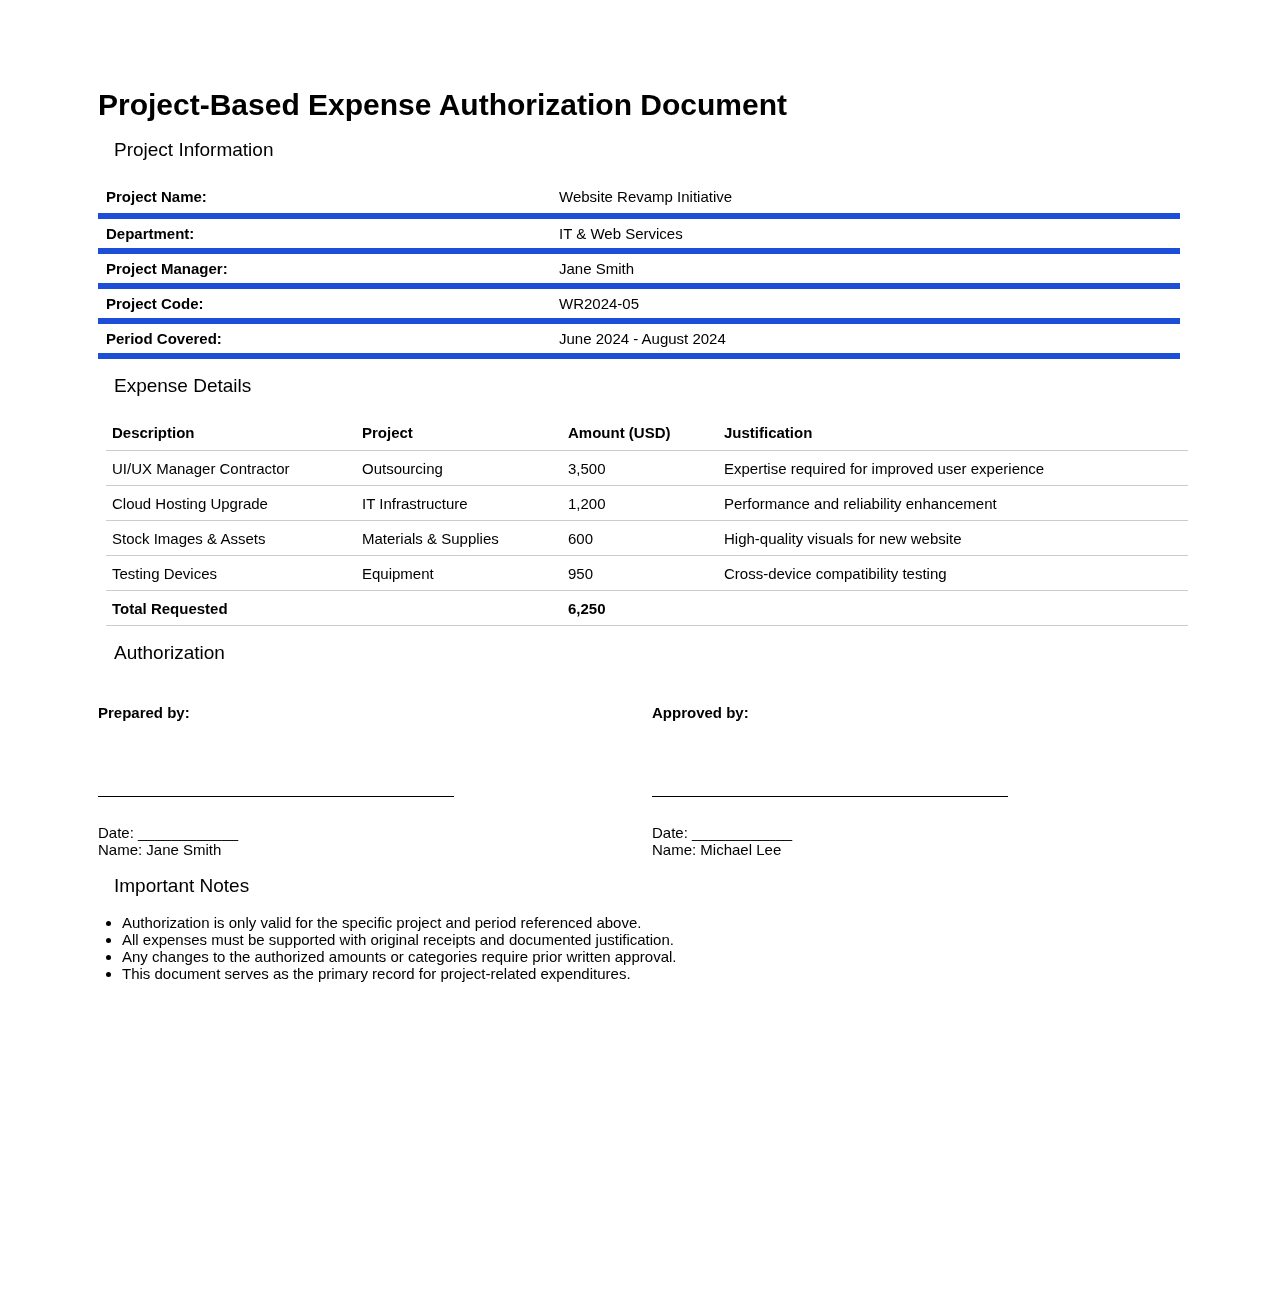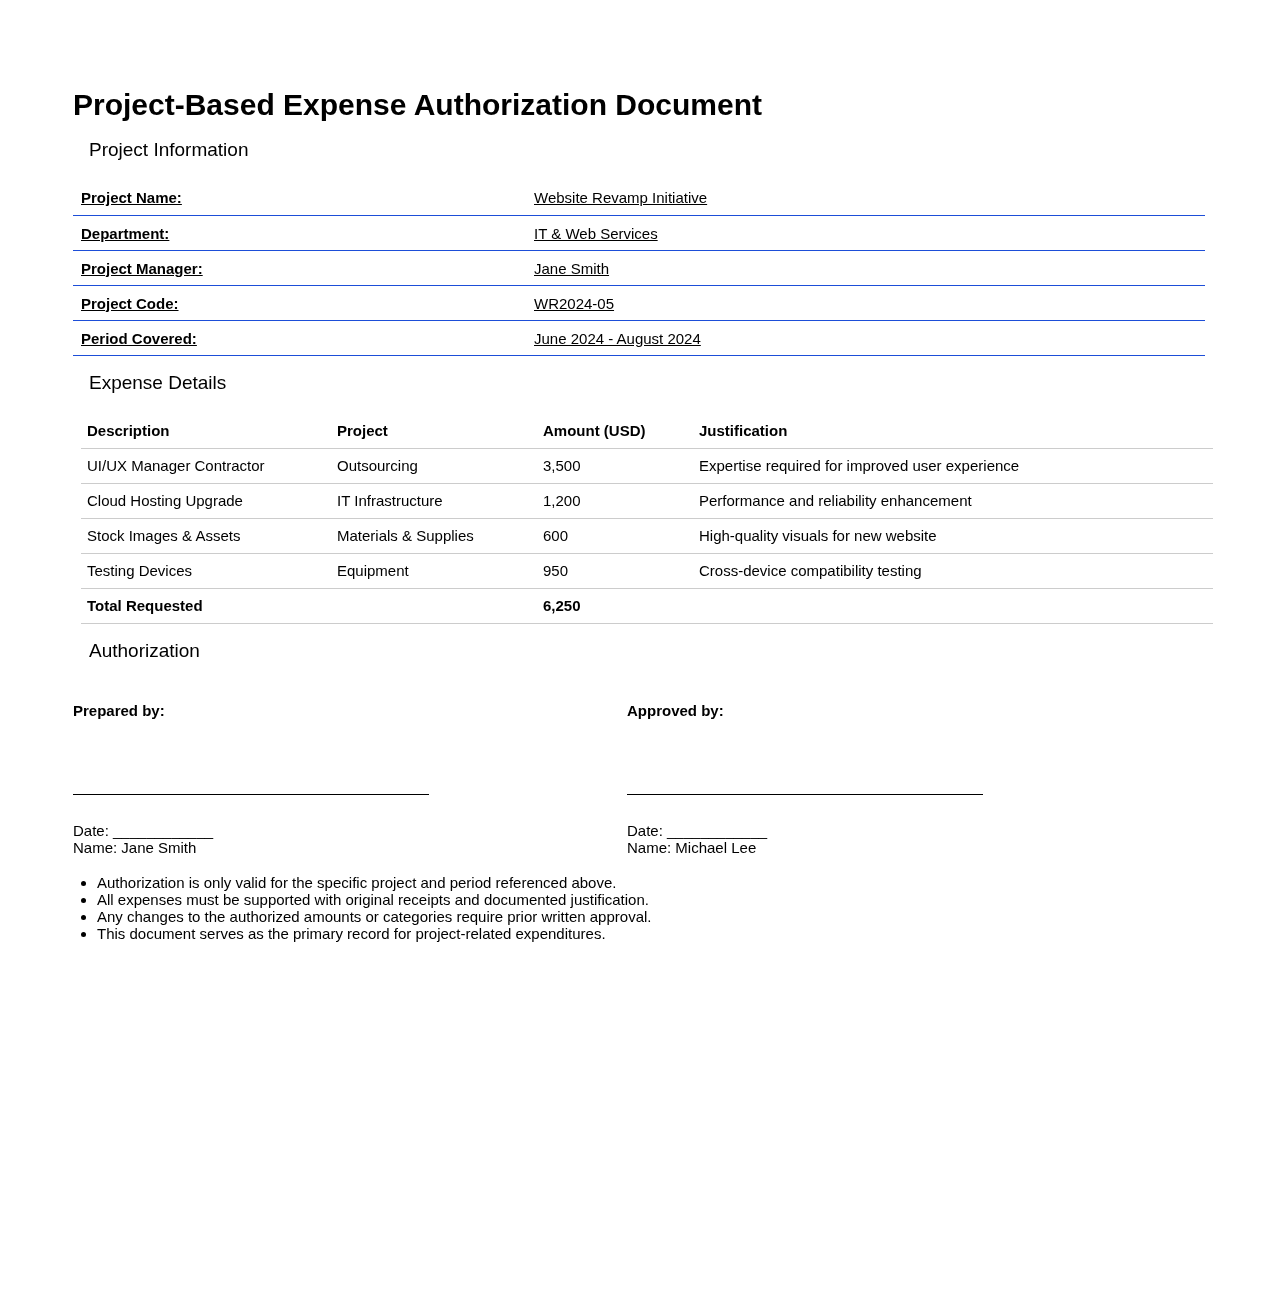--- a/index.html
+++ b/index.html
@@ -6,21 +6,21 @@
   html, body { margin: 0; padding: 0; background: #fff; }
   body {
     font-family: "Liberation Sans", sans-serif;
     color: #000;
     font-size: 15px;
   }
   .page {
     width: 1278px;
     height: 1300px;
     margin: 0 auto;
-    padding: 0 73px;
+    padding: 0 98px;
     background: #fff;
     overflow: hidden;
   }
   h1.doc-title {
     font-size: 30px;
     font-weight: bold;
     margin: 88px 0 0 0;
     line-height: 1.15;
   }
   h2.section-heading {
@@ -34,23 +34,22 @@
   .heading-auth { margin-top: 33px; }
   .heading-notes { margin-top: 40px; }
 
   table { border-collapse: collapse; width: 100%; table-layout: fixed; }
 
   .info-table { margin-top: 20px; }
   .info-table td {
     height: 35px;
     padding: 0 8px 0 8px;
     vertical-align: middle;
-    border-bottom: 1px solid #1d4ed8;
+    border-bottom: 6px solid #1d4ed8;
     font-size: 15px;
-    text-decoration: underline;
   }
   .info-table td.field-label { font-weight: bold; width: 453px; }
 
   .expense-table { margin-top: 19px; margin-left: 8px; }
   .expense-table th, .expense-table td {
     height: 35px;
     padding: 0 8px 0 6px;
     vertical-align: middle;
     text-align: left;
     border-bottom: 1px solid #ccc;
@@ -172,20 +171,21 @@
       <div class="name-line">Name: Jane Smith</div>
     </div>
     <div class="auth-col">
       <div class="auth-label">Approved by:</div>
       <div class="signature-line"></div>
       <div class="date-line">Date: ____________</div>
       <div class="name-line">Name: Michael Lee</div>
     </div>
   </div>
 
+  <h2 class="section-heading heading-notes">Important Notes</h2>
   <ul class="notes-list">
     <li>Authorization is only valid for the specific project and period referenced above.</li>
     <li>All expenses must be supported with original receipts and documented justification.</li>
     <li>Any changes to the authorized amounts or categories require prior written approval.</li>
     <li>This document serves as the primary record for project-related expenditures.</li>
   </ul>
 
 </div>
 
 </body></html>

